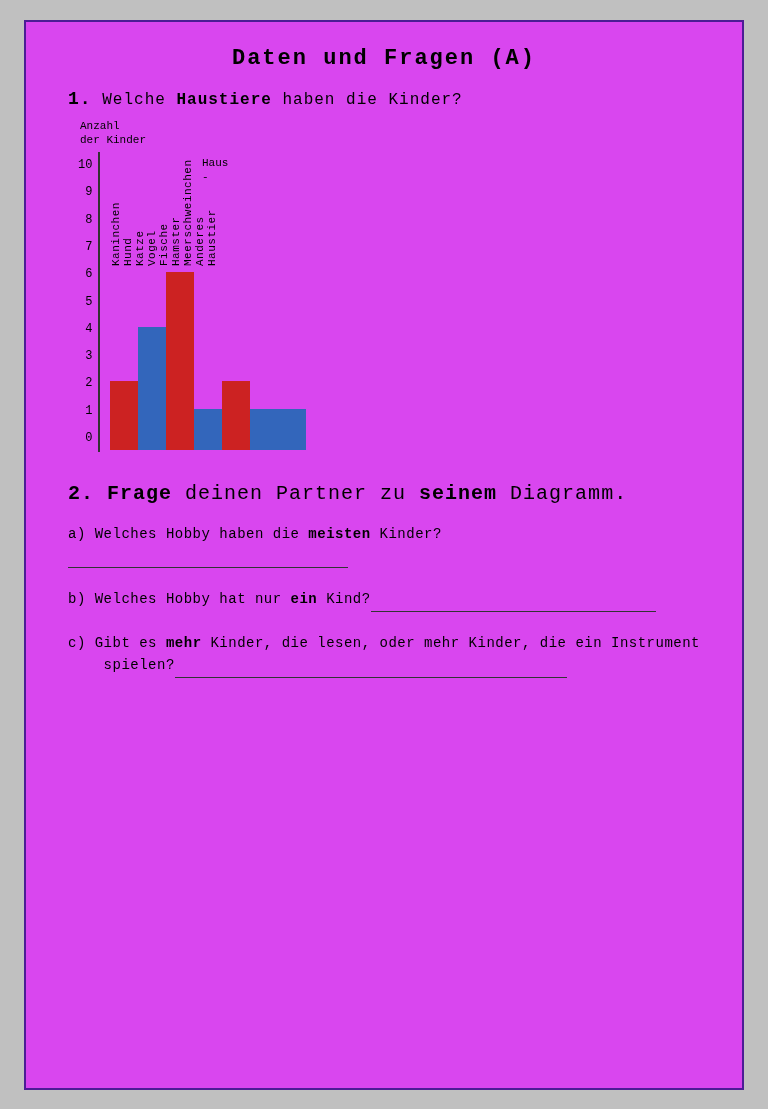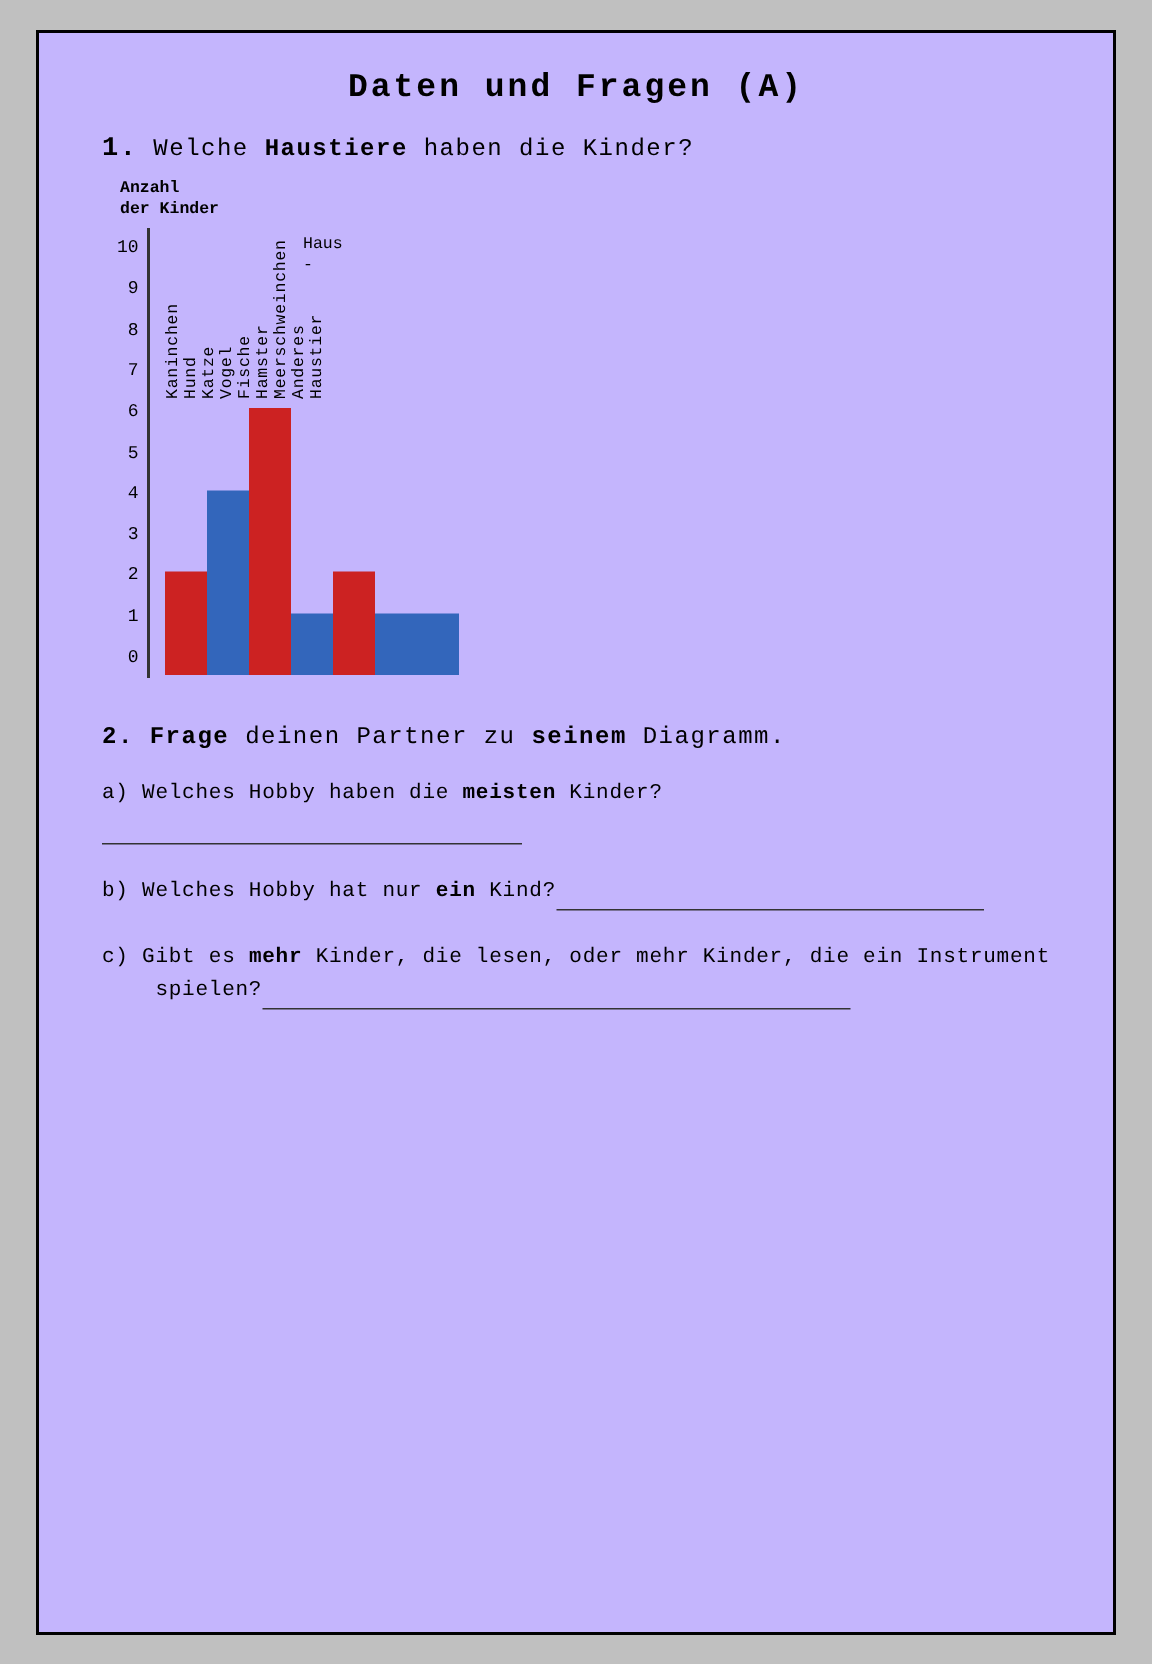--- a/index.html
+++ b/index.html
@@ -6,24 +6,24 @@
     body {
       background: #c0c0c0;
       display: flex;
       justify-content: center;
       align-items: flex-start;
       min-height: 1109px;
       font-family: 'Courier New', Courier, monospace;
       padding: 20px;
     }
     .page {
-      background: #c4b5fd;
+      background: #d946ef;
       width: 720px;
       min-height: 1070px;
-      border: 2px solid #000000;
+      border: 2px solid #4c1d95;
       padding: 24px 32px;
       position: relative;
     }
     .title {
       text-align: center;
       font-size: 22px;
       font-weight: bold;
       letter-spacing: 2px;
       margin-bottom: 18px;
       font-family: 'Courier New', Courier, monospace;
@@ -48,21 +48,20 @@
       display: flex;
       flex-direction: column;
       margin-left: 20px;
     }
     .y-axis-label {
       font-size: 11px;
       font-family: 'Courier New', Courier, monospace;
       line-height: 1.3;
       margin-bottom: 4px;
       margin-left: 2px;
-      font-weight: bold;
     }
     .chart-area {
       display: flex;
       flex-direction: row;
       align-items: flex-end;
     }
     .y-axis {
       display: flex;
       flex-direction: column-reverse;
       align-items: flex-end;
@@ -153,21 +152,21 @@
       position: absolute;
       right: -10px;
       top: 0;
       line-height: 1.3;
     }
     .section2 {
       margin-top: 10px;
       margin-left: 10px;
     }
     .section2-heading {
-      font-size: 16px;
+      font-size: 20px;
       margin-bottom: 18px;
       font-family: 'Courier New', Courier, monospace;
       letter-spacing: 1px;
     }
     .qa-item {
       font-size: 14px;
       font-family: 'Courier New', Courier, monospace;
       margin-bottom: 20px;
       line-height: 1.6;
       letter-spacing: 0.5px;

